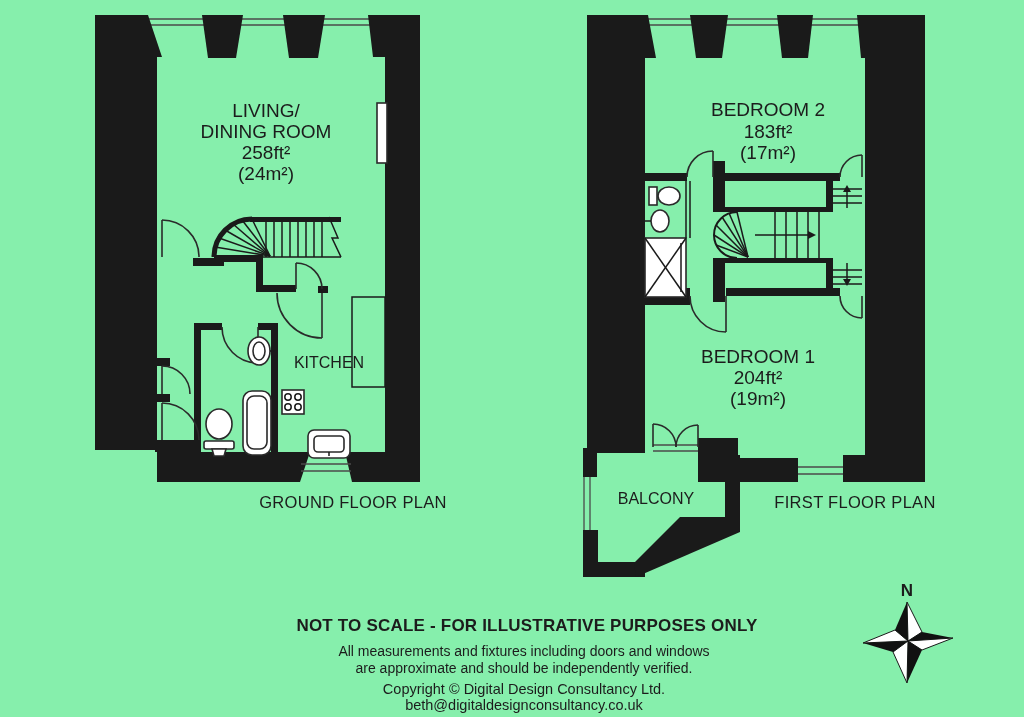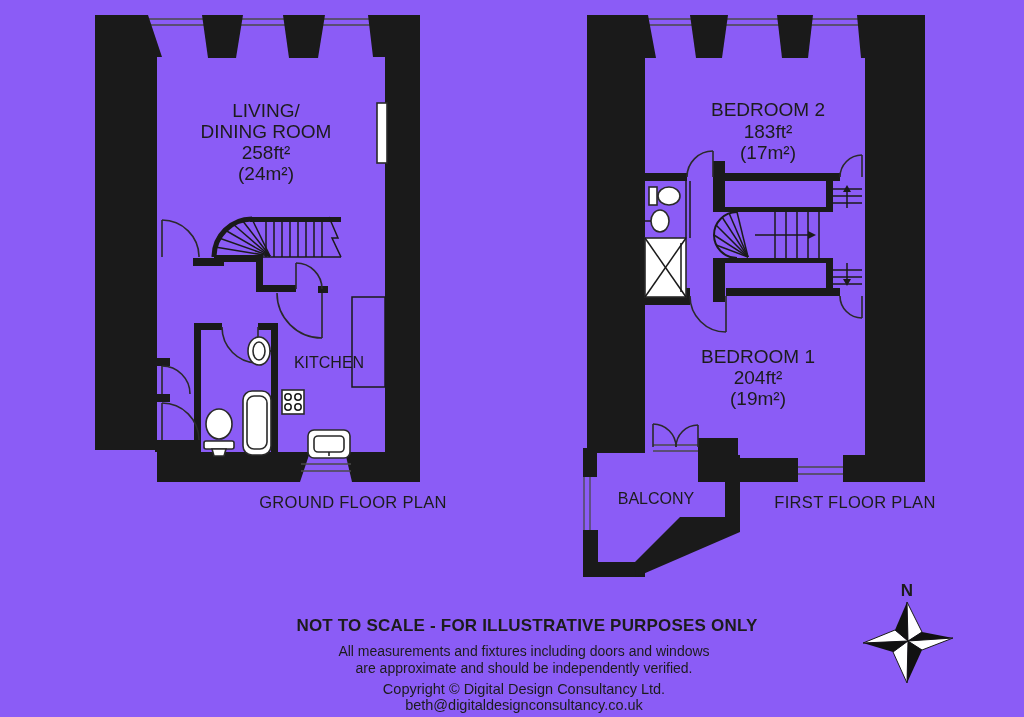--- a/index.html
+++ b/index.html
@@ -1,16 +1,16 @@
 <!DOCTYPE html>
 <html><head>
 <meta charset="utf-8">
 <style>
   html,body{margin:0;padding:0;background:#fdfdfd;}
-  .page{width:1024px;height:717px;background:#8b5cf6;position:relative;overflow:hidden;
+  .page{width:1024px;height:717px;background:#86efac;position:relative;overflow:hidden;
         font-family:"Liberation Sans", sans-serif;}
   svg{display:block;}
   text{fill:#1c1c1c;}
   .room-name{font-size:19px;}
   .room-area{font-size:19px;}
   .plan-caption{font-size:16.5px;letter-spacing:.3px;}
   .small-label{font-size:16px;}
   .disclaimer{font-size:17px;font-weight:bold;letter-spacing:.2px;}
   .note{font-size:14px;}
   .copyright{font-size:14.5px;}

